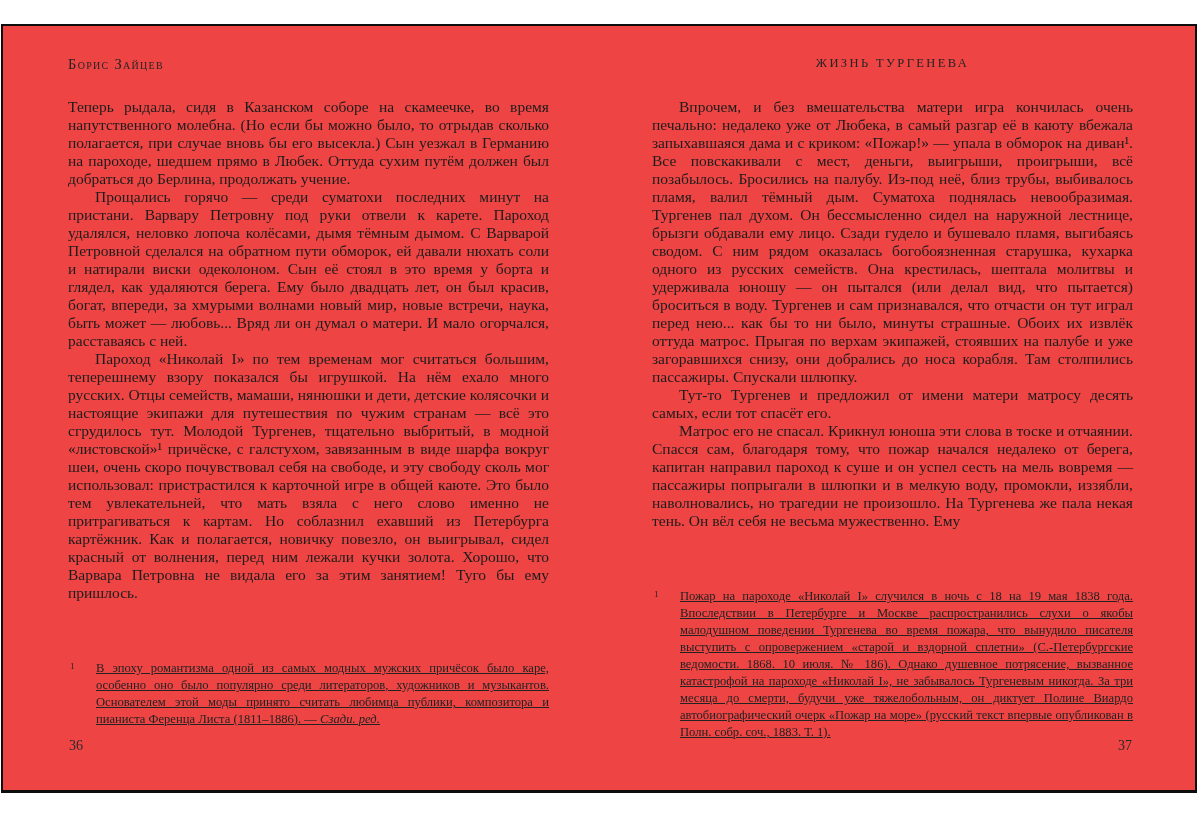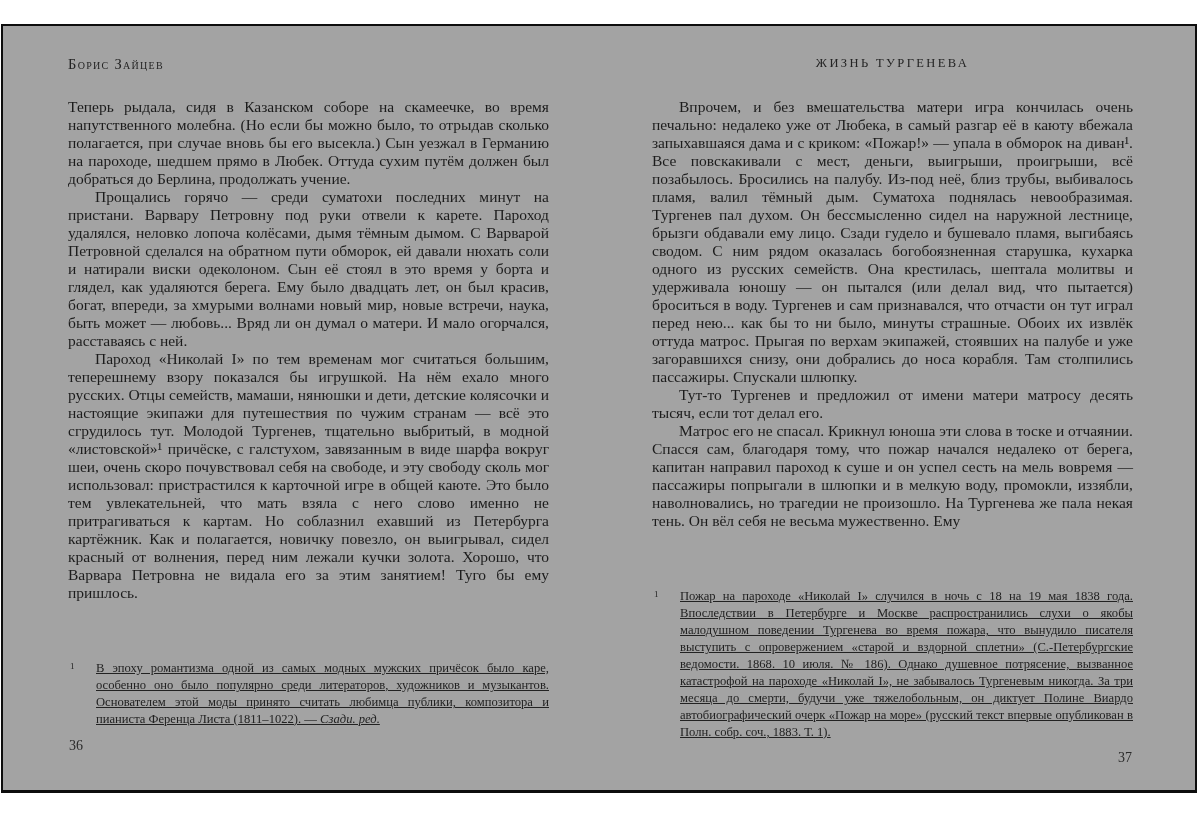--- a/index.html
+++ b/index.html
@@ -10,21 +10,21 @@
   }
   body {
     position: relative;
     font-family: "Liberation Serif", "DejaVu Serif", serif;
     color: #1c1c1c;
   }
   .spread {
     position: absolute;
     left: 1px; top: 24px;
     width: 1192px; height: 764px;
-    background: #a3a3a3;
+    background: #ef4444;
     border: 2px solid #0d0d0d;
     border-bottom-width: 3px;
   }
   .page {
     position: absolute;
     top: 0;
     width: 481px;
     height: 764px;
   }
   .page-left  { left: 65px; }
@@ -77,50 +77,50 @@
   .fn-body { margin-left: 28px; text-decoration: underline; }
   .fn-italic { font-style: italic; }
 
   .folio {
     position: absolute;
     top: 712px;
     font-size: 14px;
     color: #2a2a2a;
   }
   .folio-left  { left: 1px; }
-  .folio-right { right: 1px; text-align: right; margin-top: 12px; }
+  .folio-right { right: 1px; text-align: right; }
 </style>
 </head>
 <body>
 
 <div class="spread">
 
   <div class="page page-left">
     <div class="running-head head-author">Борис Зайцев</div>
 
     <div class="body-text">
       <p class="para no-indent">Теперь рыдала, сидя в Казанском соборе на скамеечке, во время напутственного молебна. (Но если бы можно было, то отрыдав сколько полагается, при случае вновь бы его высекла.) Сын уезжал в Германию на пароходе, шедшем прямо в Любек. Оттуда сухим путём должен был добраться до Берлина, продолжать учение.</p>
       <p class="para">Прощались горячо — среди суматохи последних минут на пристани. Варвару Петровну под руки отвели к карете. Пароход удалялся, неловко лопоча колёсами, дымя тёмным дымом. С Варварой Петровной сделался на обратном пути обморок, ей давали нюхать соли и натирали виски одеколоном. Сын её стоял в это время у борта и глядел, как удаляются берега. Ему было двадцать лет, он был красив, богат, впереди, за хмурыми волнами новый мир, новые встречи, наука, быть может — любовь... Вряд ли он думал о матери. И мало огорчался, расставаясь с ней.</p>
       <p class="para">Пароход «Николай I» по тем временам мог считаться большим, теперешнему взору показался бы игрушкой. На нём ехало много русских. Отцы семейств, мамаши, нянюшки и дети, детские колясочки и настоящие экипажи для путешествия по чужим странам — всё это сгрудилось тут. Молодой Тургенев, тщательно выбритый, в модной «листовской»¹ причёске, с галстухом, завязанным в виде шарфа вокруг шеи, очень скоро почувствовал себя на свободе, и эту свободу сколь мог использовал: пристрастился к карточной игре в общей каюте. Это было тем увлекательней, что мать взяла с него слово именно не притрагиваться к картам. Но соблазнил ехавший из Петербурга картёжник. Как и полагается, новичку повезло, он выигрывал, сидел красный от волнения, перед ним лежали кучки золота. Хорошо, что Варвара Петровна не видала его за этим занятием! Туго бы ему пришлось.</p>
     </div>
 
     <div class="footnote">
       <span class="fn-marker">1</span>
-      <div class="fn-body"><span>В эпоху романтизма одной из самых модных мужских причёсок было каре, особенно оно было популярно среди литераторов, художников и музыкантов. Основателем этой моды принято считать любимца публики, композитора и пианиста Ференца Листа (1811–1022). — </span><span class="fn-italic">Сзади. ред.</span></div>
+      <div class="fn-body"><span>В эпоху романтизма одной из самых модных мужских причёсок было каре, особенно оно было популярно среди литераторов, художников и музыкантов. Основателем этой моды принято считать любимца публики, композитора и пианиста Ференца Листа (1811–1886). — </span><span class="fn-italic">Сзади. ред.</span></div>
     </div>
 
     <div class="folio folio-left">36</div>
   </div>
 
   <div class="page page-right">
     <div class="running-head head-title">ЖИЗНЬ ТУРГЕНЕВА</div>
 
     <div class="body-text">
       <p class="para">Впрочем, и без вмешательства матери игра кончилась очень печально: недалеко уже от Любека, в самый разгар её в каюту вбежала запыхавшаяся дама и с криком: «Пожар!» — упала в обморок на диван¹. Все повскакивали с мест, деньги, выигрыши, проигрыши, всё позабылось. Бросились на палубу. Из-под неё, близ трубы, выбивалось пламя, валил тёмный дым. Суматоха поднялась невообразимая. Тургенев пал духом. Он бессмысленно сидел на наружной лестнице, брызги обдавали ему лицо. Сзади гудело и бушевало пламя, выгибаясь сводом. С ним рядом оказалась богобоязненная старушка, кухарка одного из русских семейств. Она крестилась, шептала молитвы и удерживала юношу — он пытался (или делал вид, что пытается) броситься в воду. Тургенев и сам признавался, что отчасти он тут играл перед нею... как бы то ни было, минуты страшные. Обоих их извлёк оттуда матрос. Прыгая по верхам экипажей, стоявших на палубе и уже загоравшихся снизу, они добрались до носа корабля. Там столпились пассажиры. Спускали шлюпку.</p>
-      <p class="para">Тут-то Тургенев и предложил от имени матери матросу десять тысяч, если тот делал его.</p>
+      <p class="para">Тут-то Тургенев и предложил от имени матери матросу десять самых, если тот спасёт его.</p>
       <p class="para">Матрос его не спасал. Крикнул юноша эти слова в тоске и отчаянии. Спасся сам, благодаря тому, что пожар начался недалеко от берега, капитан направил пароход к суше и он успел сесть на мель вовремя — пассажиры попрыгали в шлюпки и в мелкую воду, промокли, иззябли, наволновались, но трагедии не произошло. На Тургенева же пала некая тень. Он вёл себя не весьма мужественно. Ему</p>
     </div>
 
     <div class="footnote">
       <span class="fn-marker">1</span>
       <div class="fn-body"><span>Пожар на пароходе «Николай I» случился в ночь с 18 на 19 мая 1838 года. Впоследствии в Петербурге и Москве распространились слухи о якобы малодушном поведении Тургенева во время пожара, что вынудило писателя выступить с опровержением «старой и вздорной сплетни» (С.-Петербургские ведомости. 1868. 10 июля. № 186). Однако душевное потрясение, вызванное катастрофой на пароходе «Николай I», не забывалось Тургеневым никогда. За три месяца до смерти, будучи уже тяжелобольным, он диктует Полине Виардо автобиографический очерк «Пожар на море» (русский текст впервые опубликован в Полн. собр. соч., 1883. Т. 1).</span><span class="fn-italic"></span></div>
     </div>
 
     <div class="folio folio-right">37</div>
   </div>

